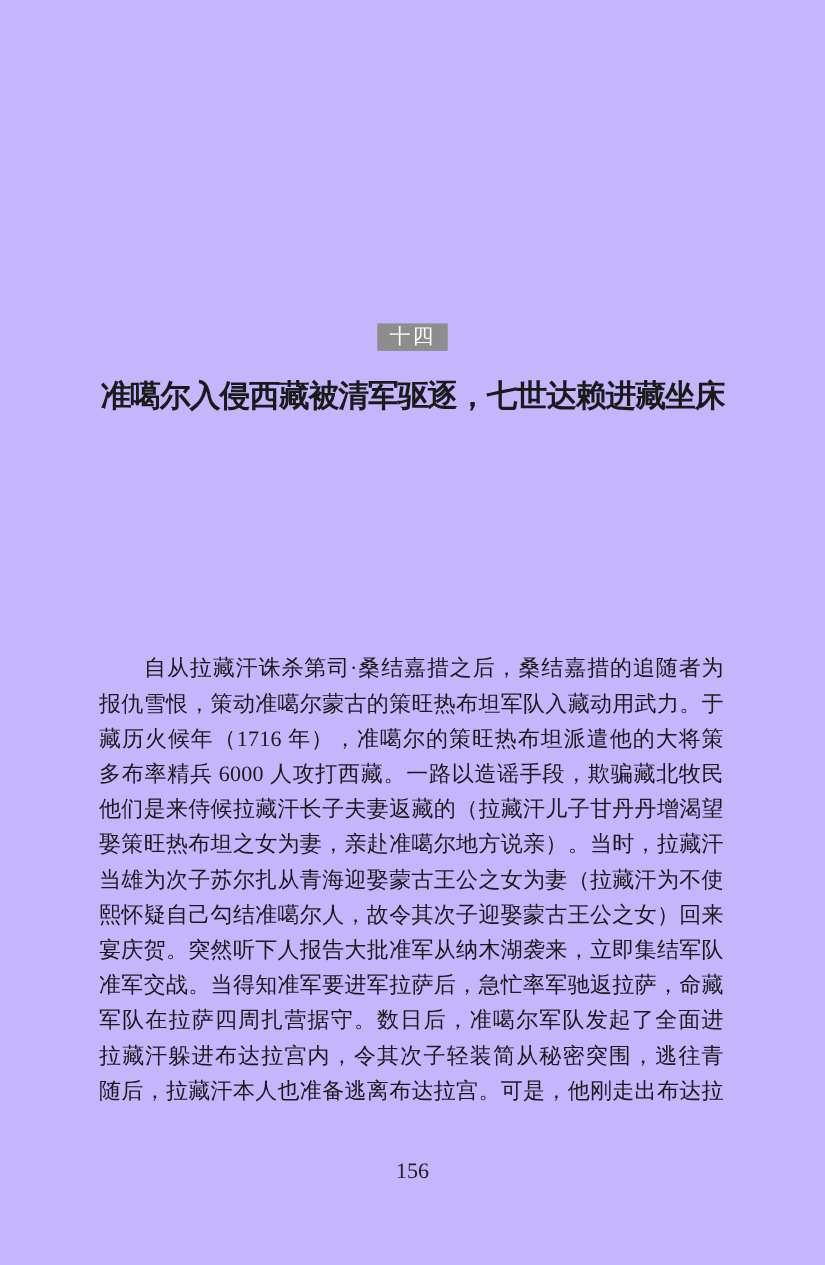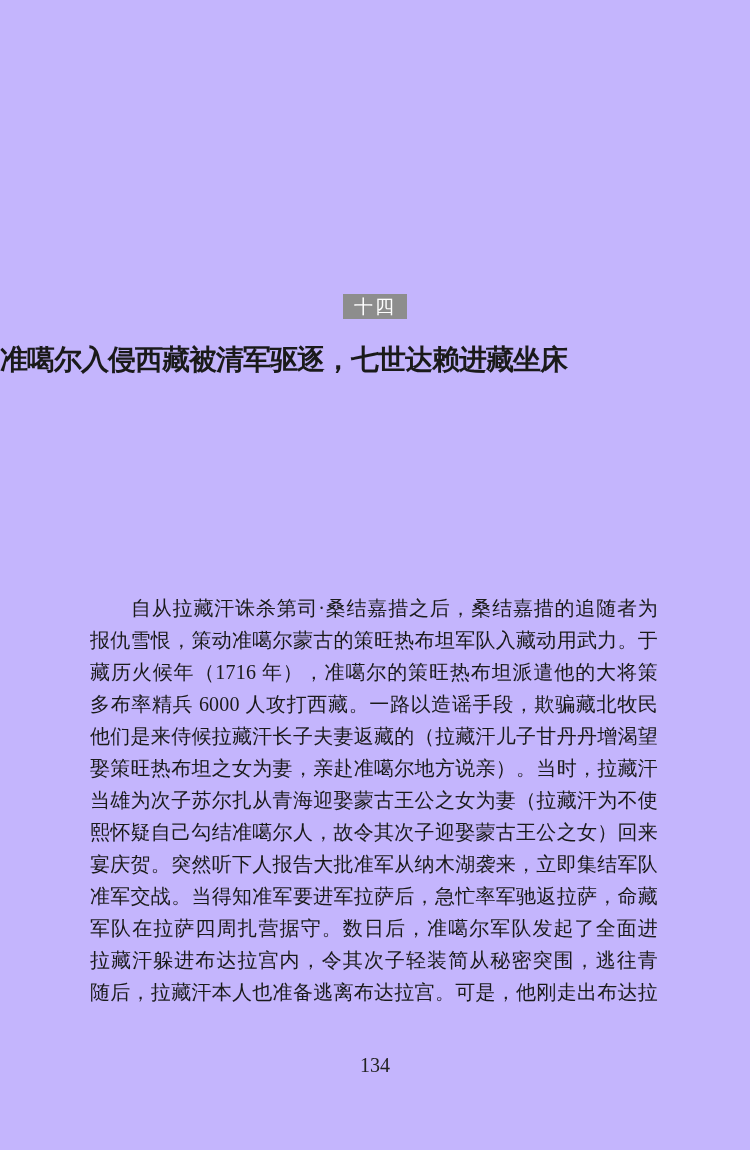--- a/index.html
+++ b/index.html
@@ -32,20 +32,21 @@
     line-height: 25px;
     padding: 0 11px;
     letter-spacing: 2px;
   }
   .chapter-title {
     position: absolute;
     top: 341px;
     left: 0;
     right: 0;
     margin: 0;
+    text-align: center;
     font-size: 28px;
     font-weight: bold;
     letter-spacing: -1px;
     white-space: nowrap;
   }
   .body-text {
     position: absolute;
     top: 592px;
     left: 90px;
     width: 568px;
@@ -92,15 +93,15 @@
     <div class="body-line">娶策旺热布坦之女为妻，亲赴准噶尔地方说亲）。当时，拉藏汗正在</div>
     <div class="body-line">当雄为次子苏尔扎从青海迎娶蒙古王公之女为妻（拉藏汗为不使康</div>
     <div class="body-line">熙怀疑自己勾结准噶尔人，故令其次子迎娶蒙古王公之女）回来设</div>
     <div class="body-line">宴庆贺。突然听下人报告大批准军从纳木湖袭来，立即集结军队与</div>
     <div class="body-line">准军交战。当得知准军要进军拉萨后，急忙率军驰返拉萨，命藏蒙</div>
     <div class="body-line">军队在拉萨四周扎营据守。数日后，准噶尔军队发起了全面进攻。</div>
     <div class="body-line">拉藏汗躲进布达拉宫内，令其次子轻装简从秘密突围，逃往青海。</div>
     <div class="body-line">随后，拉藏汗本人也准备逃离布达拉宫。可是，他刚走出布达拉宫</div>
   </div>
 
-  <div class="page-number">134</div>
+  <div class="page-number">156</div>
 
 </div>
 
 </body></html>

